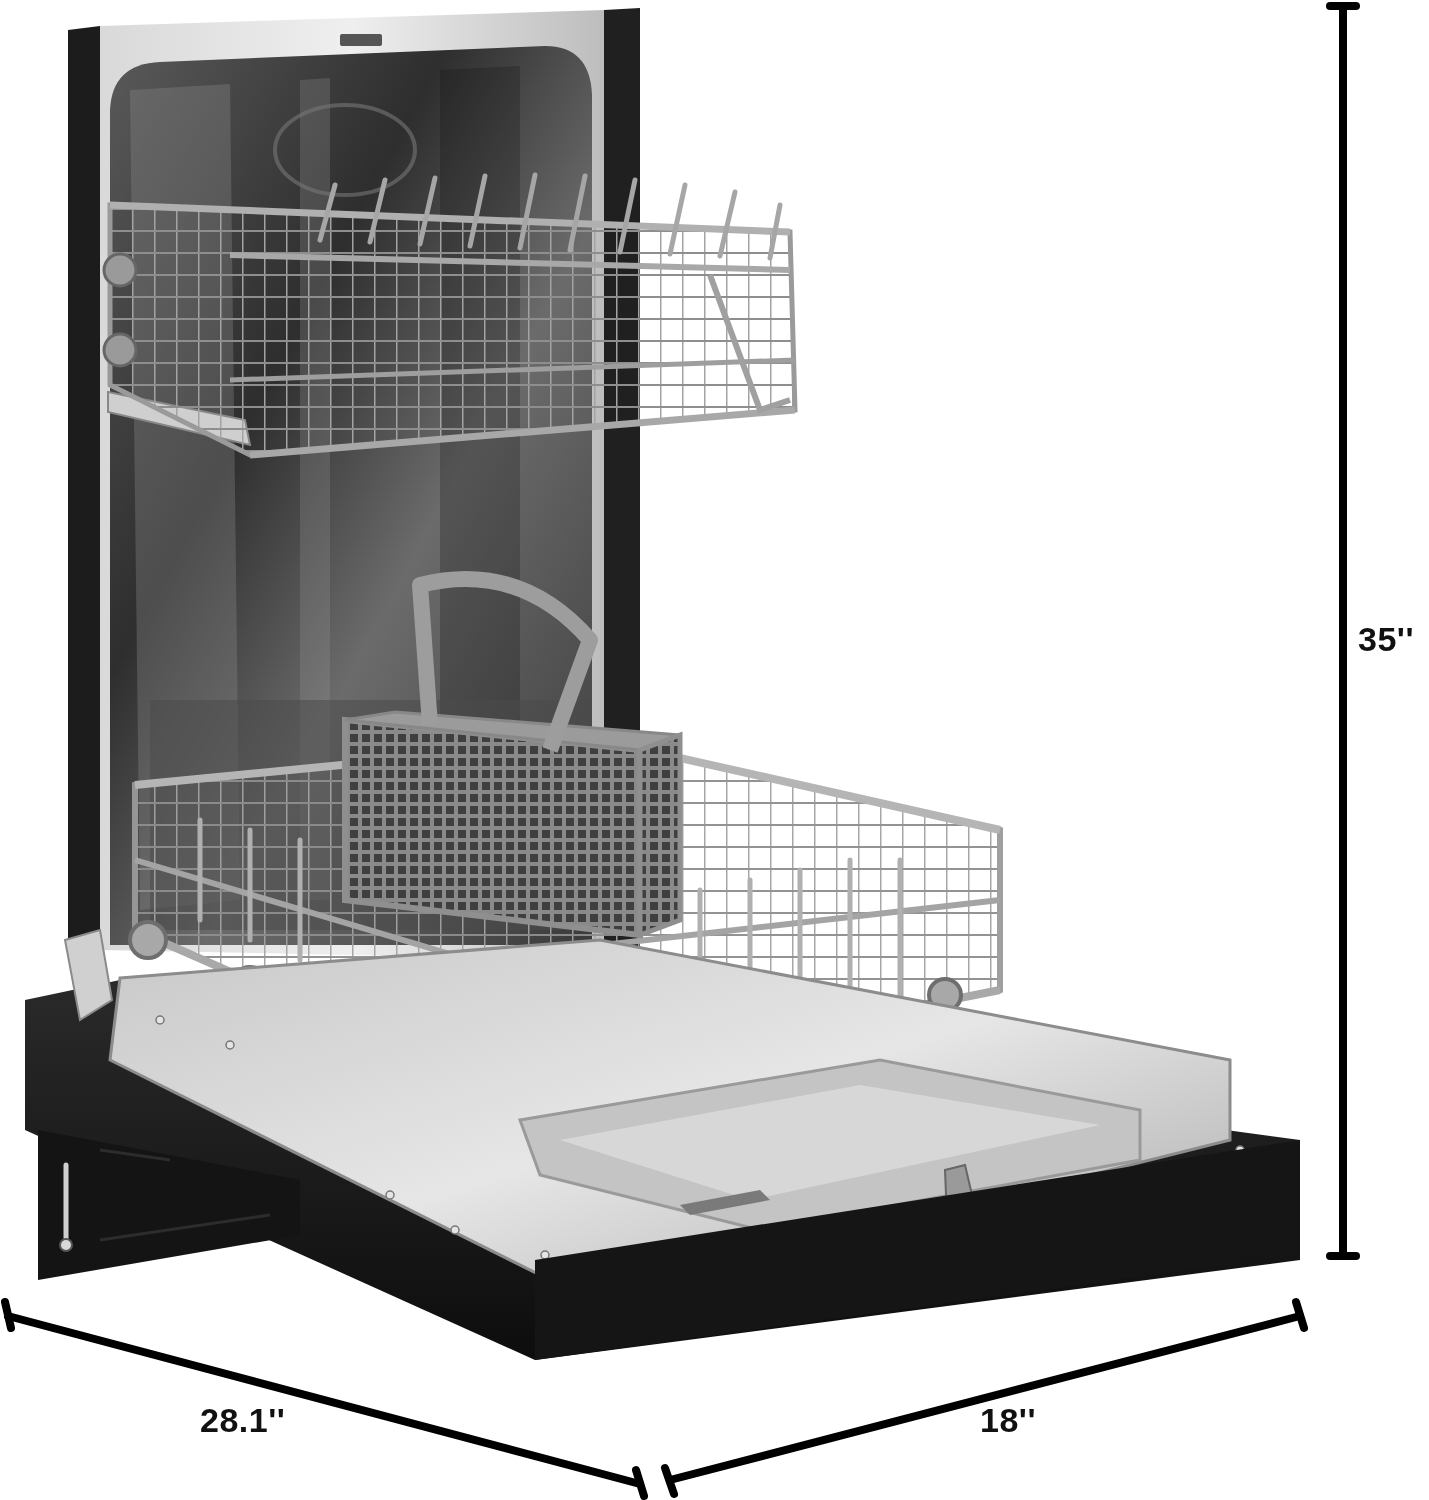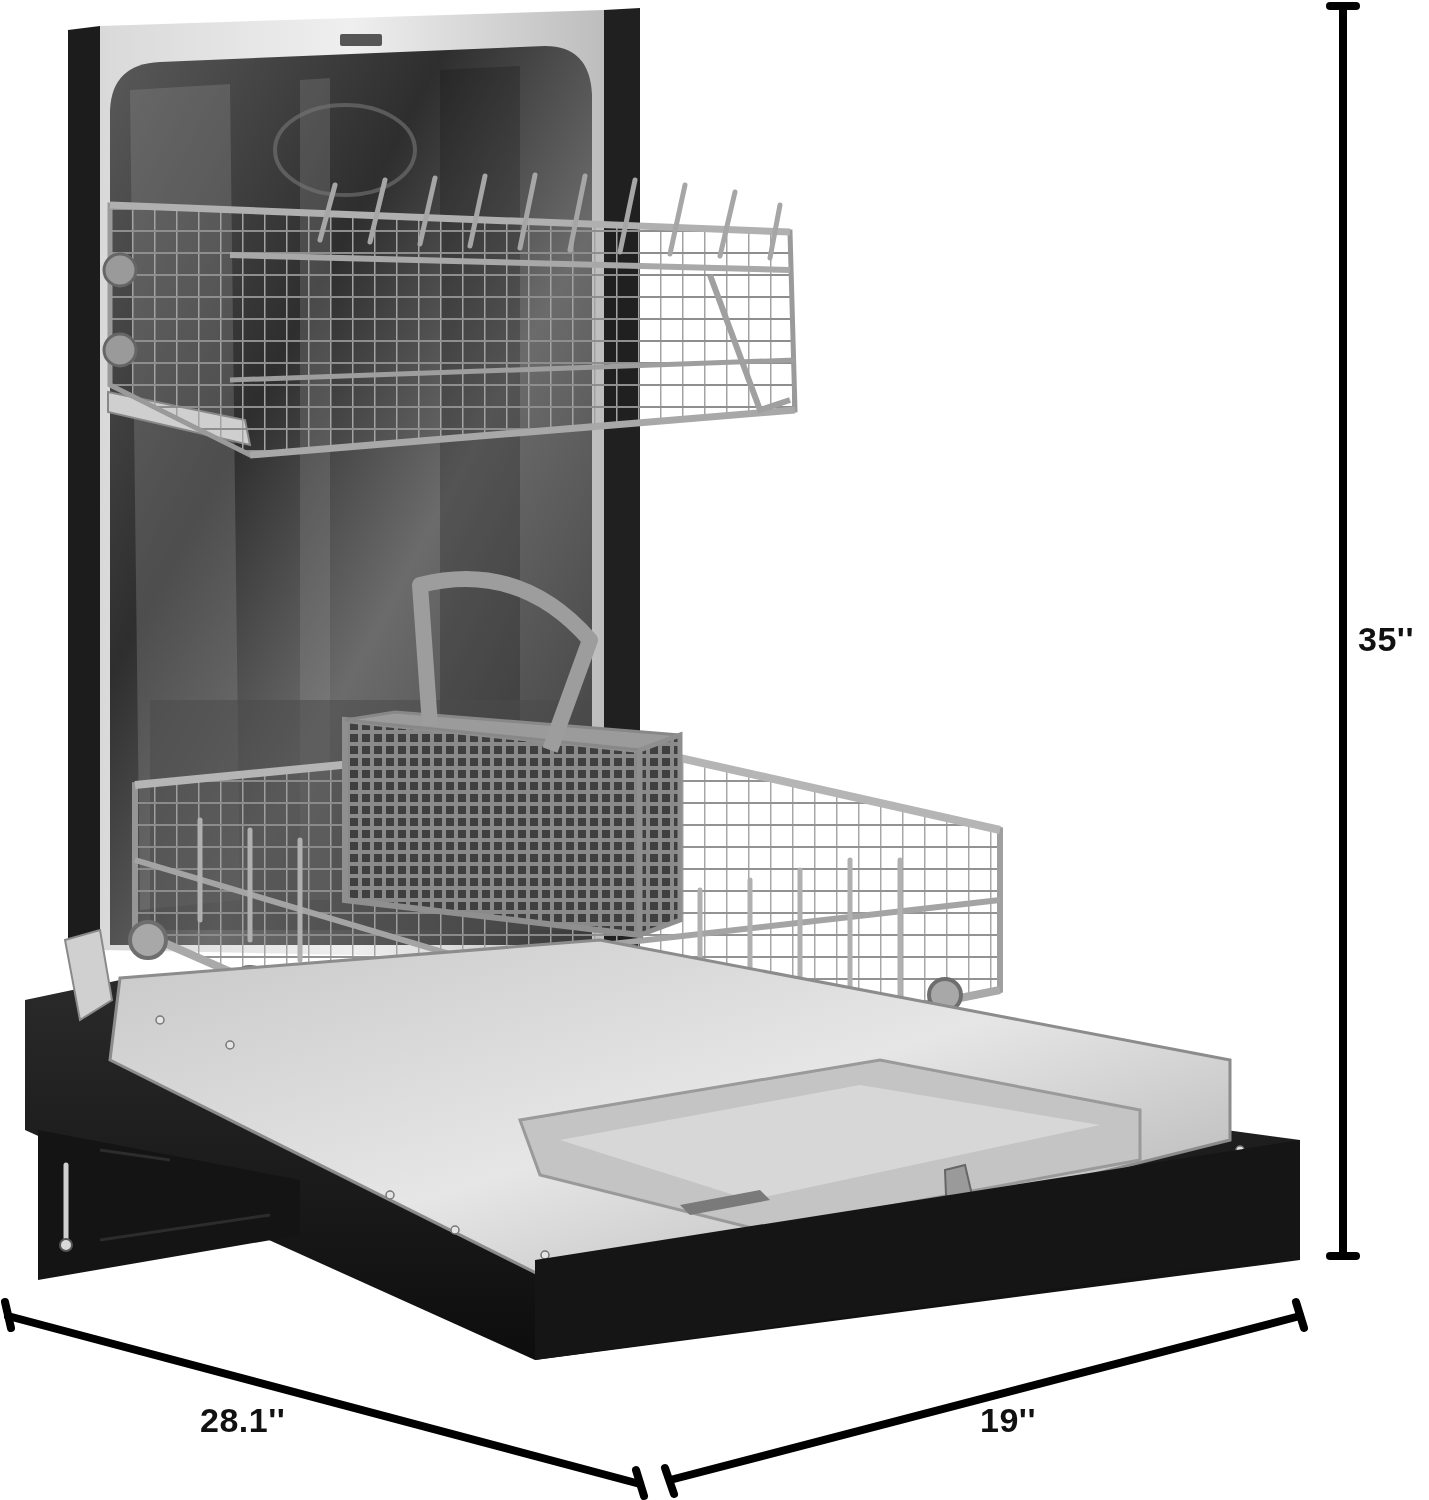--- a/index.html
+++ b/index.html
@@ -189,14 +189,14 @@
       <g>
         <line x1="670" y1="1480" x2="1300" y2="1316"></line>
         <line x1="665" y1="1468" x2="674" y2="1494"></line>
         <line x1="1296" y1="1302" x2="1304" y2="1328"></line>
       </g>
     </g>
   </svg>
 
   <div class="dim-label dim-height">35''</div>
   <div class="dim-label dim-depth">28.1''</div>
-  <div class="dim-label dim-width">19''</div>
+  <div class="dim-label dim-width">18''</div>
 </div>
 
 </body></html>

